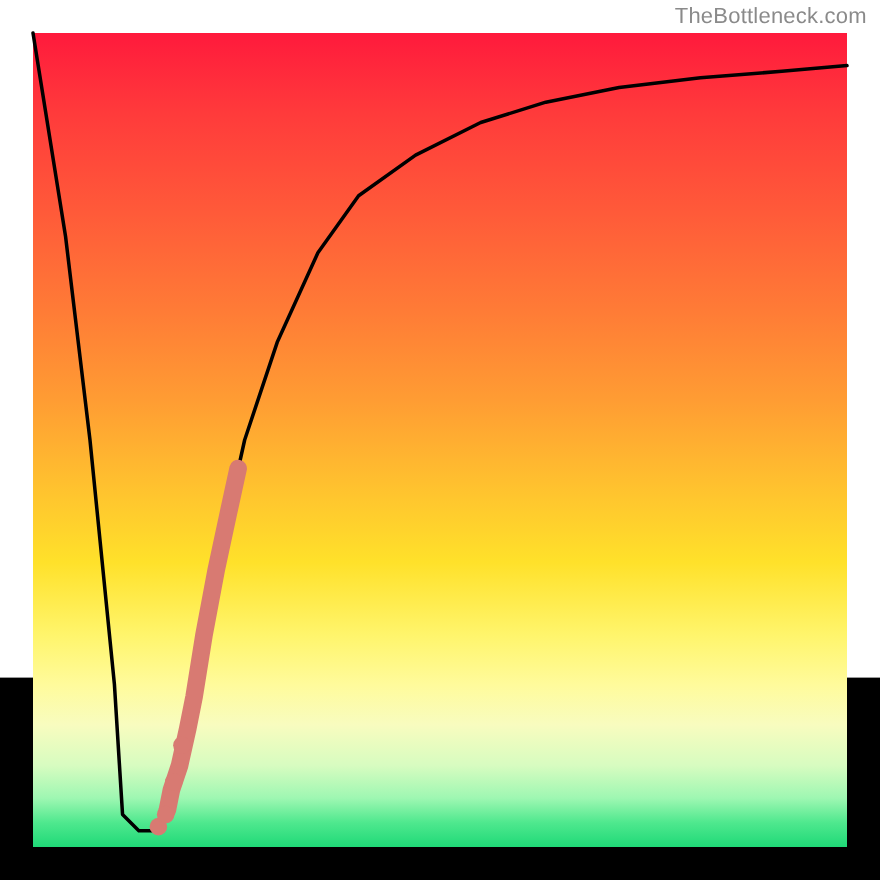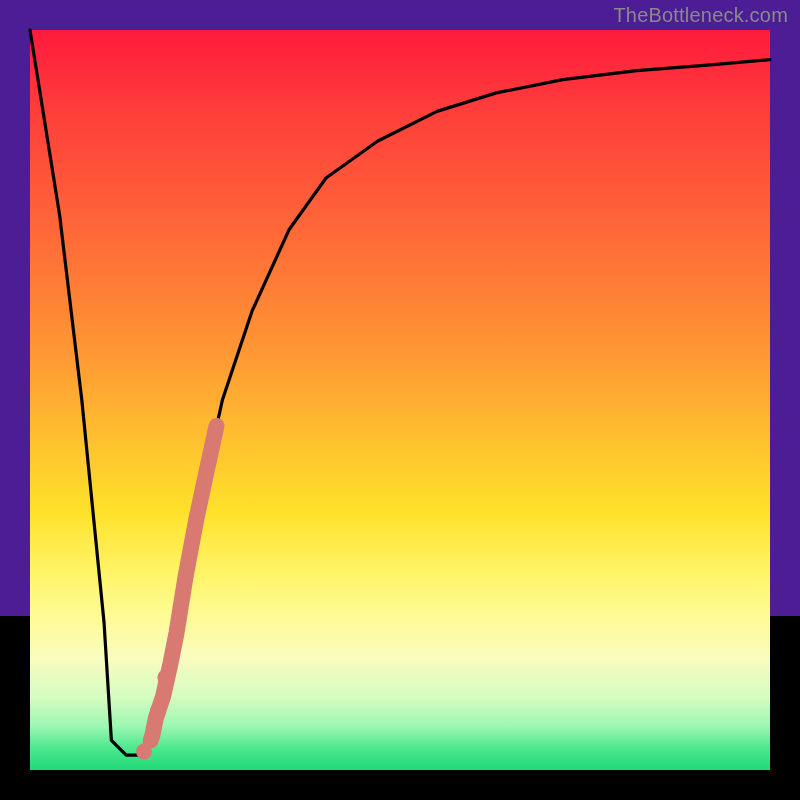--- a/index.html
+++ b/index.html
@@ -7,21 +7,21 @@
     padding: 0;
     width: 800px;
     height: 800px;
     background: #000;
     font-family: Arial, Helvetica, sans-serif;
   }
   .frame {
     position: relative;
     width: 800px;
     height: 616px;
-    background: #4c1d95;
+    background: #ffffff;
   }
   .plot-area {
     position: absolute;
     left: 30px;
     top: 30px;
     width: 740px;
     height: 740px;
     
     background: linear-gradient(
       to bottom,

